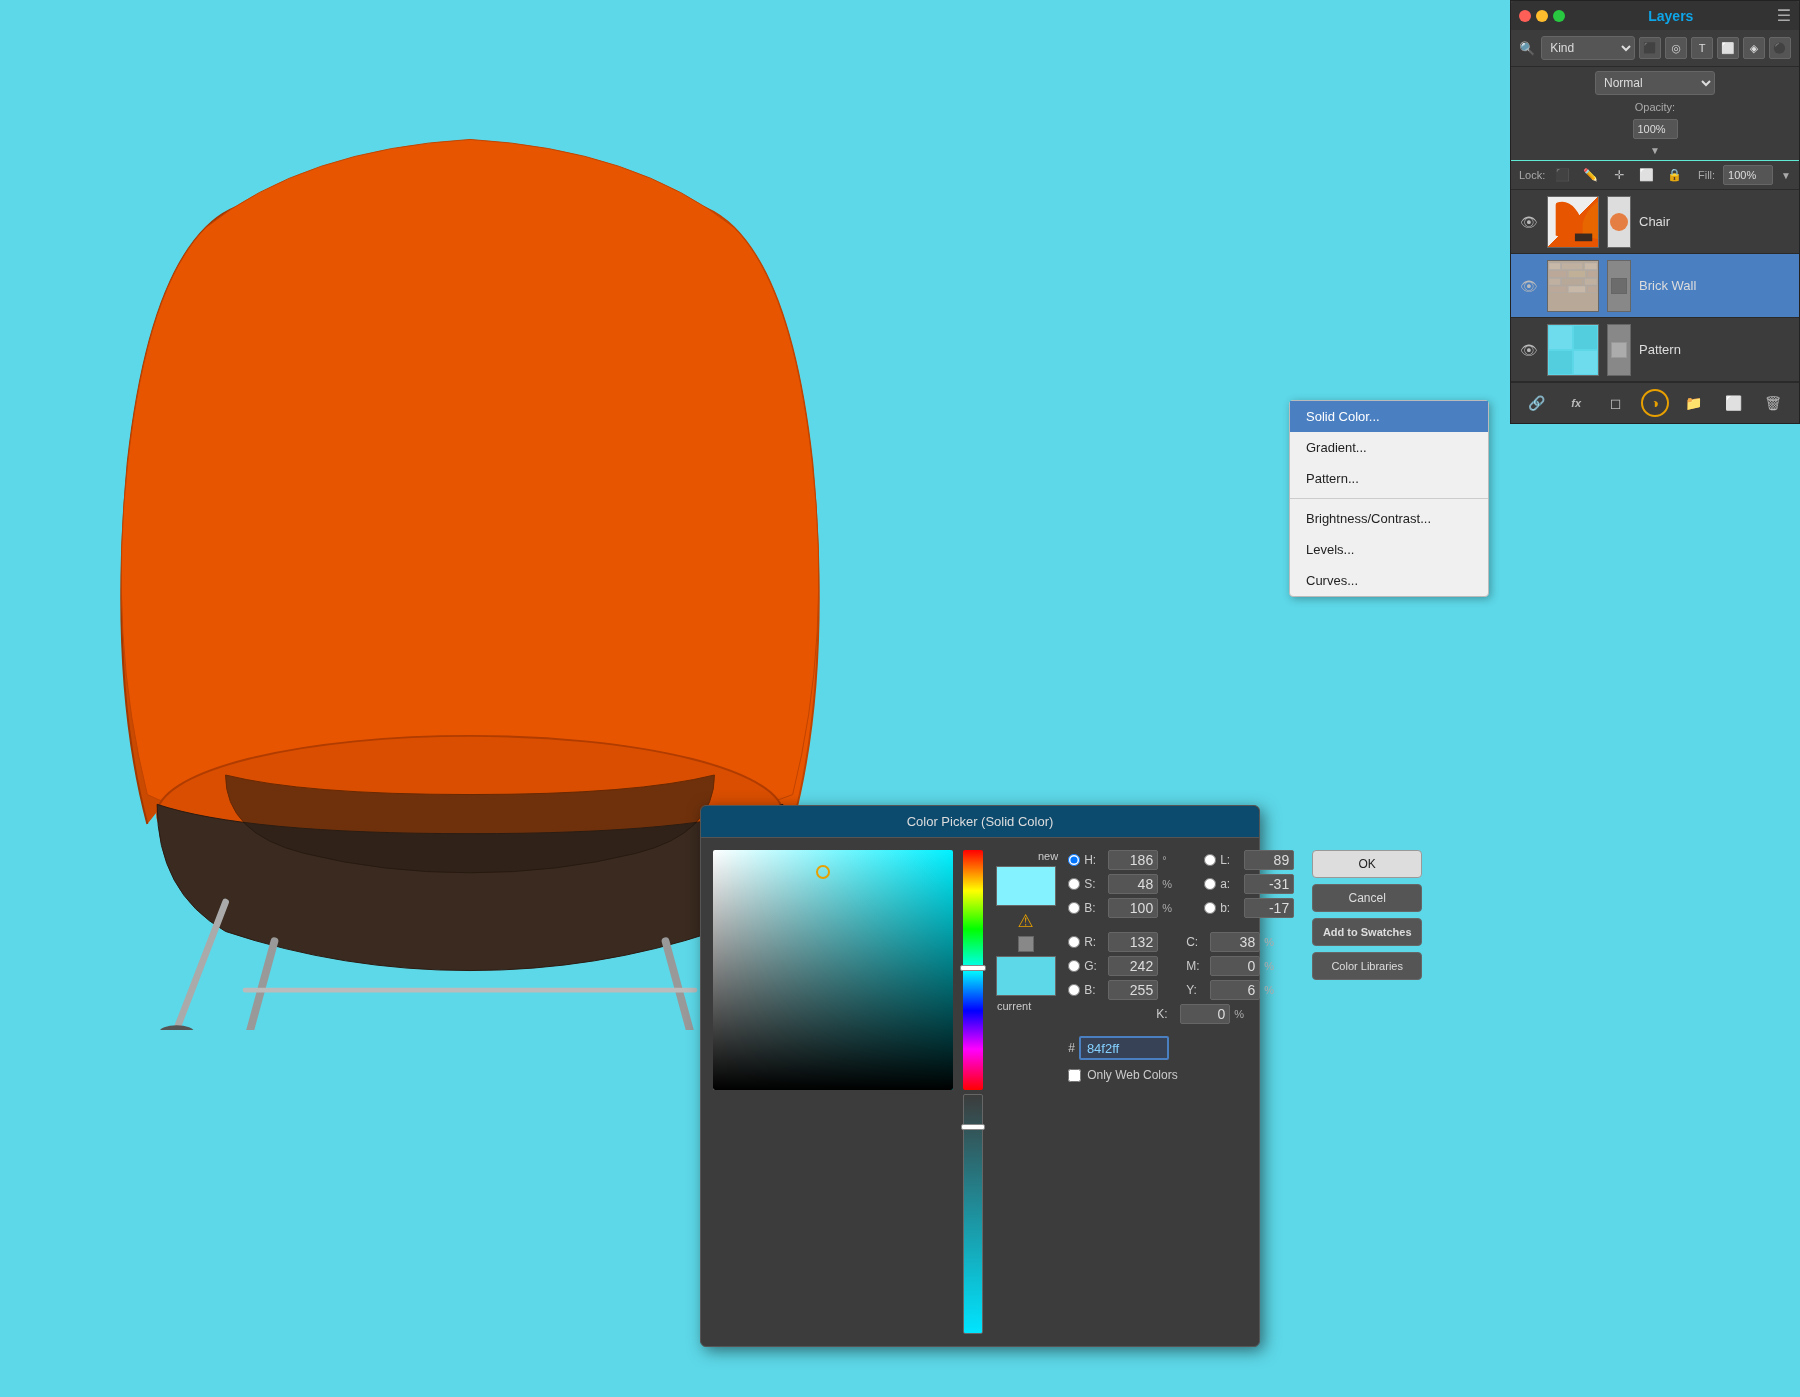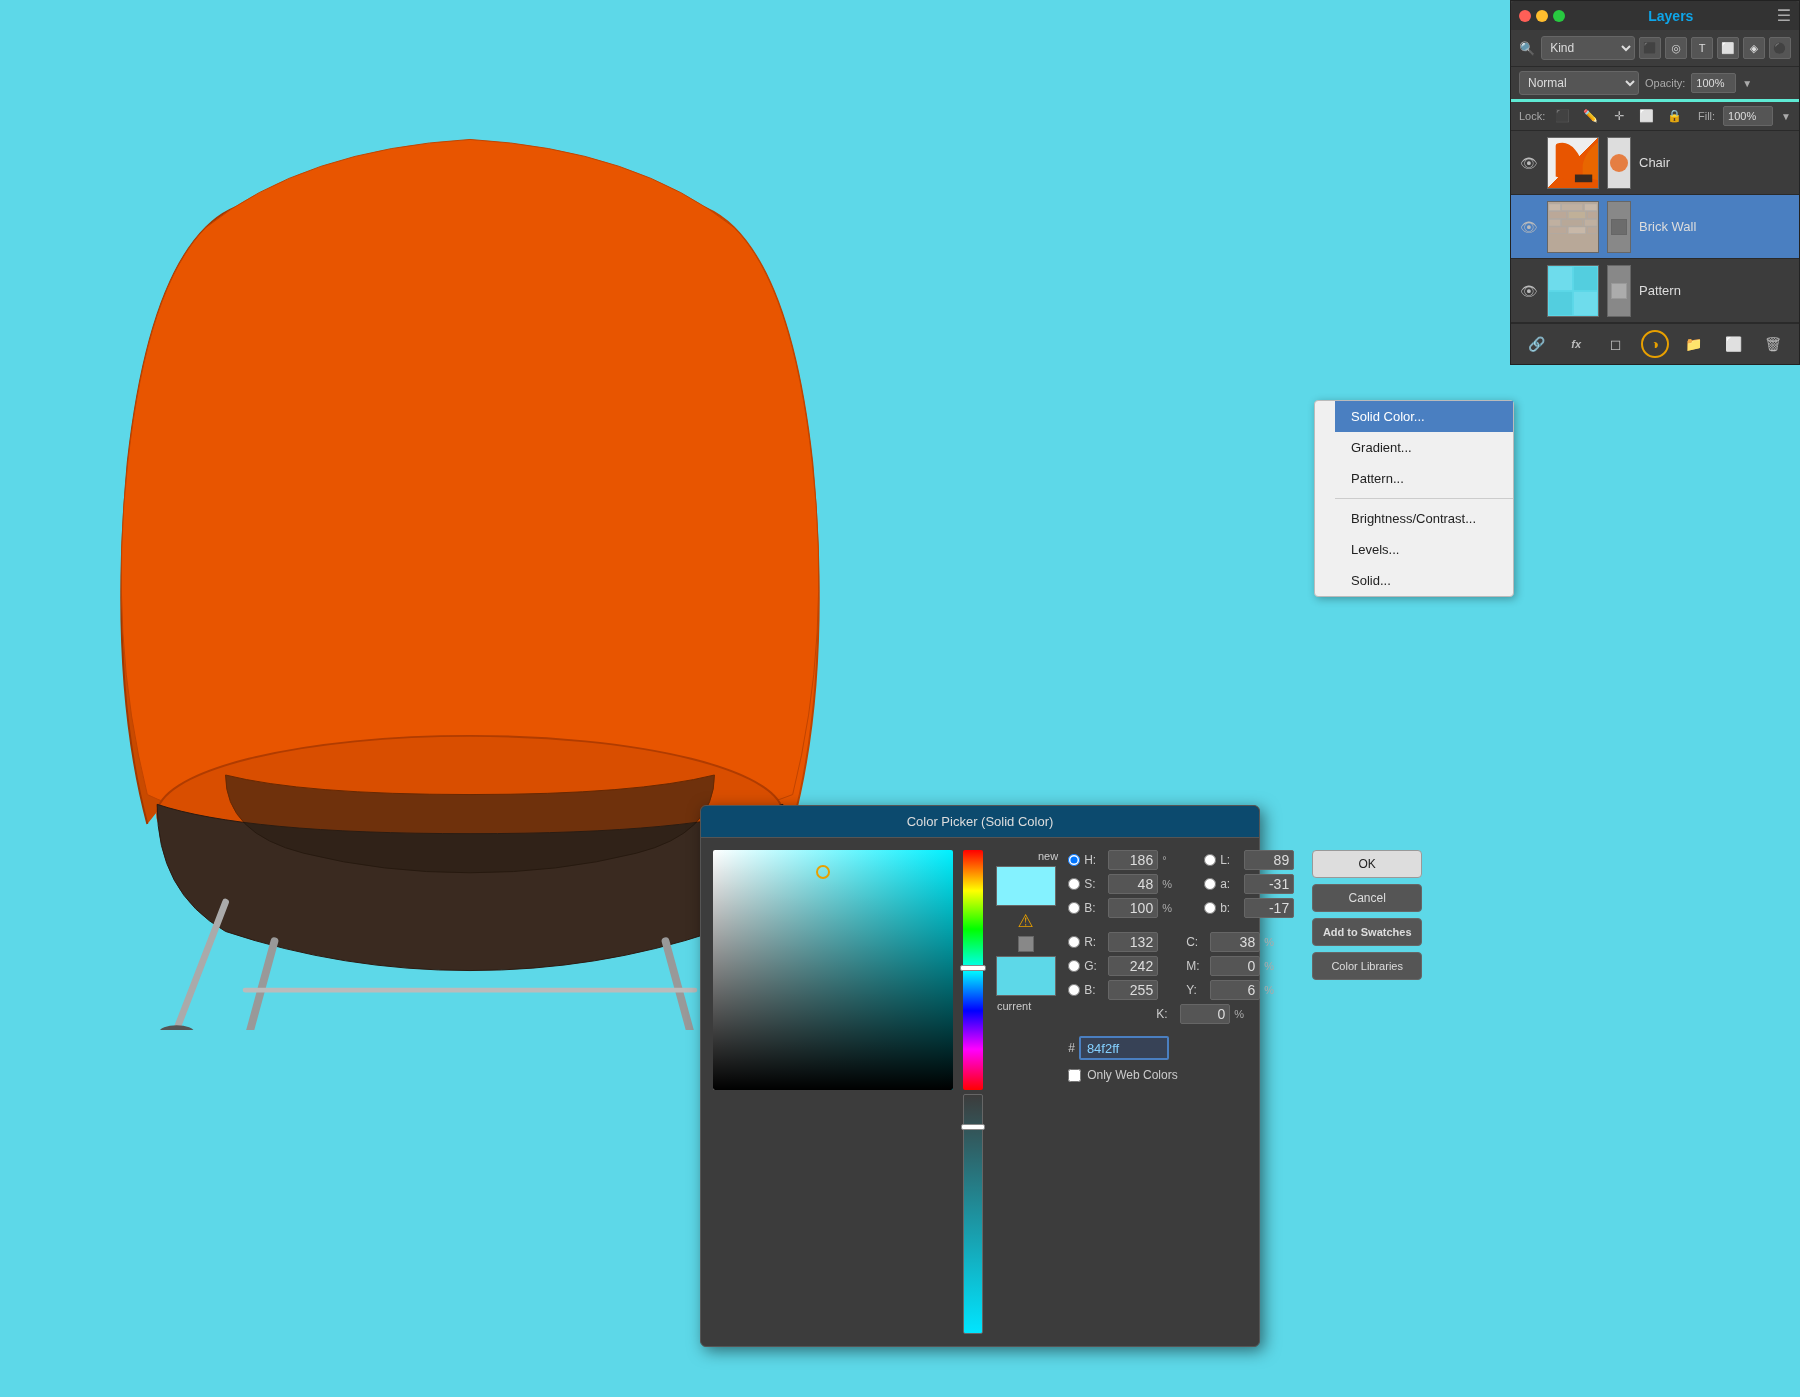--- a/index.html
+++ b/index.html
@@ -88,22 +88,23 @@
       color: #ddd;
       font-size: 11px;
     }
 
     
     #layers-blend-row {
       display: flex;
       align-items: center;
       padding: 4px 8px;
       background: #3c3c3c;
-      border-bottom: 3px solid #5eead4;
+      border-bottom: 1px solid #5eead4;
       gap: 6px;
+      flex-direction: column;
     }
 
     #blend-mode-select {
       background: #555;
       color: #ddd;
       border: 1px solid #666;
       border-radius: 3px;
       padding: 2px 4px;
       font-size: 12px;
       height: 24px;
@@ -248,28 +249,27 @@
     .action-btn.highlighted {
       border: 2px solid #e8a000;
       border-radius: 50%;
       color: #e8a000;
     }
 
     
     #adjustment-dropdown {
       position: absolute;
       top: 400px;
-      right: 286px;
+      right: 311px;
       background: #f0f0f0;
       border: 1px solid #bbb;
       border-radius: 4px;
       width: 200px;
       box-shadow: 2px 2px 8px rgba(0,0,0,0.3);
       z-index: 100;
-      padding-left: 20px;
     }
 
     .dropdown-item {
       padding: 8px 16px;
       font-size: 13px;
       color: #222;
       cursor: pointer;
     }
 
     .dropdown-item.active {
@@ -736,21 +736,21 @@
   </div>
 </div>
 
 <div id="adjustment-dropdown">
   <div class="dropdown-item active">Solid Color...</div>
   <div class="dropdown-item">Gradient...</div>
   <div class="dropdown-item">Pattern...</div>
   <div class="dropdown-divider"></div>
   <div class="dropdown-item">Brightness/Contrast...</div>
   <div class="dropdown-item">Levels...</div>
-  <div class="dropdown-item">Solid...</div>
+  <div class="dropdown-item">Curves...</div>
 </div>
 
 <div id="color-picker-dialog">
   <div id="color-picker-header">Color Picker (Solid Color)</div>
 
   <div id="color-picker-body">
 
     <div id="sb-box" style="background: linear-gradient(to right, #ffffff, #00f0ff);">
       <div id="sb-box-overlay1"></div>
       <div id="sb-selector"></div>

